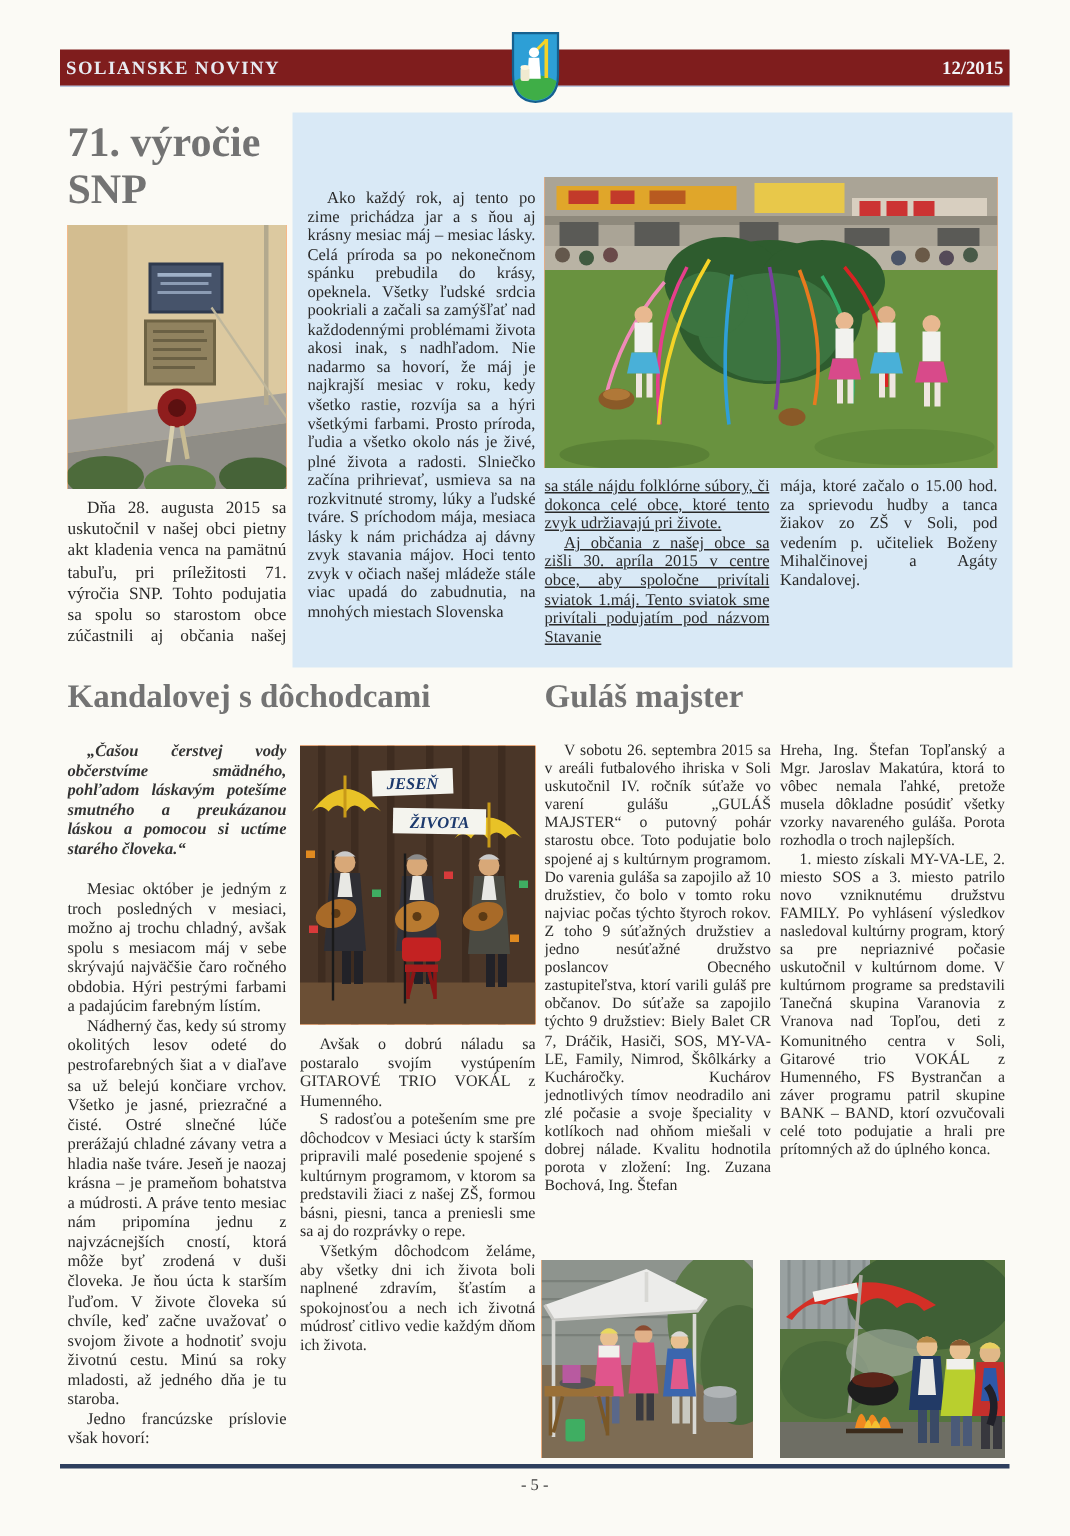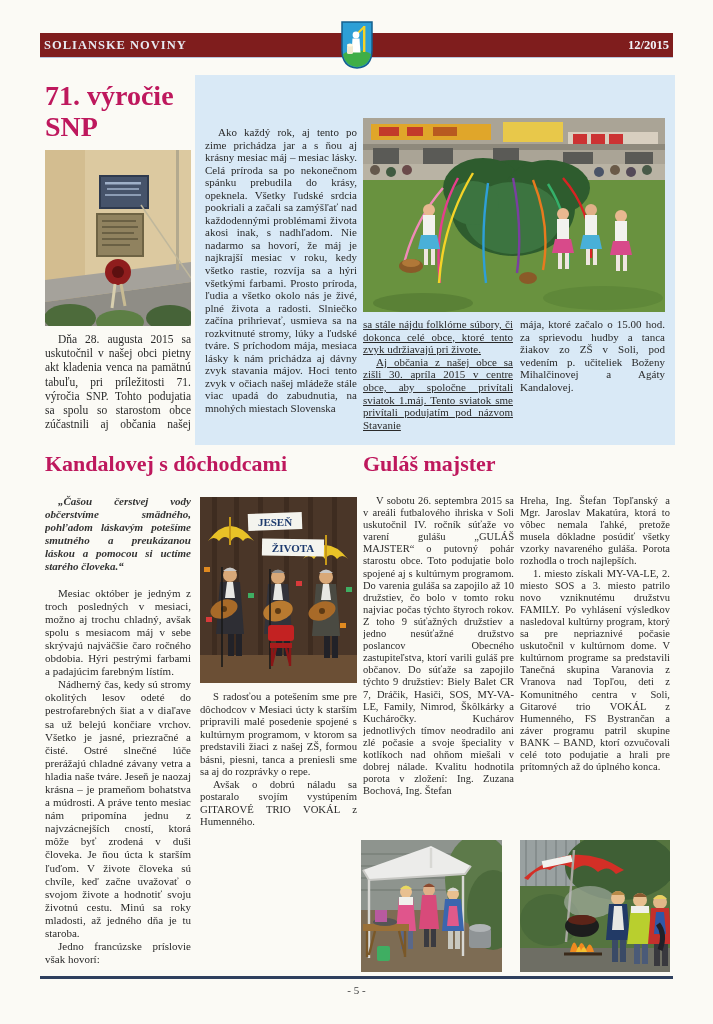--- a/index.html
+++ b/index.html
@@ -21,38 +21,38 @@
     padding:0 4px;
     box-shadow:0 1px 0 #b9c6dd;
   }
   .masthead-title {
     color:#e7eaf1; font-weight:bold; font-size:12.5px; letter-spacing:1px;
   }
   .masthead-issue { color:#f2f4f8; font-weight:bold; font-size:12.5px; }
   .crest { left:339px; top:20px; width:36px; height:50px; }
 
   
-  .headline { color:#be185d; font-weight:bold; line-height:1.12; }
+  .headline { color:#737373; font-weight:bold; line-height:1.12; }
   .h-big { font-size:28px; }
   .h-mid { font-size:22px; }
 
   
   .col {
     text-align:justify;
     font-size:11px; line-height:12.8px;
     overflow:hidden;
   }
   .col p { text-indent:13px; }
   .quote { font-weight:bold; font-style:italic; color:#333; }
   .gap { height:13px; }
 
   
   .maj-panel { left:195px; top:75px; width:480px; height:370px; background:#d9e9f6; }
 
-  .photo { overflow:hidden; background:#f97316; }
+  .photo { overflow:hidden; background:#f97316;font-style:italic; }
   .photo svg { display:block; width:100%; height:100%; }
 
   .footer-rule { left:40px; top:976px; width:633px; height:3px; background:#2e3f5e; }
   .page-num { left:0; top:984px; width:713px; text-align:center; font-size:11px; color:#3c3c3c; }
 </style>
 </head>
 <body>
 
 <header class="abs masthead-bar">
   <span class="masthead-title">SOLIANSKE NOVINY</span>
@@ -284,22 +284,23 @@
     </g>
     <g>
       <rect x="68" y="128" width="26" height="16" rx="3" fill="#c32222"></rect>
       <rect x="70" y="146" width="22" height="5" fill="#a81c1c"></rect>
       <path d="M72,151 v18 M90,151 v18 M76,151 l-4,16 M86,151 l4,16" stroke="#8a1616" stroke-width="2.4"></path>
     </g>
   </svg>
 </div>
 
 <div class="abs col" style="left:200px; top:690px; width:157px; height:285px; font-size:10.7px; line-height:12.55px;">
+  <p>Avšak o dobrú náladu sa postaralo svojím vystúpením GITAROVÉ TRIO VOKÁL z Humenného.</p>
   <p>S radosťou a potešením sme pre dôchodcov v Mesiaci úcty k starším pripravili malé posedenie spojené s kultúrnym programom, v ktorom sa predstavili žiaci z našej ZŠ, formou básni, piesni, tanca a preniesli sme sa aj do rozprávky o repe.</p>
-  <p>Avšak o dobrú náladu sa postaralo svojím vystúpením GITAROVÉ TRIO VOKÁL z Humenného.</p>
+  <p>Všetkým dôchodcom želáme, aby všetky dni ich života boli naplnené zdravím, šťastím a spokojnosťou a nech ich životná múdrosť citlivo vedie každým dňom ich života.</p>
 </div>
 
 <h2 class="abs headline h-mid" style="left:363px; top:452px;">Guláš majster</h2>
 
 <div class="abs col" style="left:363px; top:495px; width:151px; height:340px; font-size:10.5px; line-height:12.1px;">
   <p>V sobotu 26. septembra 2015 sa v areáli futbalového ihriska v Soli uskutočnil IV. ročník súťaže vo varení gulášu „GULÁŠ MAJSTER“ o putovný pohár starostu obce. Toto podujatie bolo spojené aj s kultúrnym programom. Do varenia guláša sa zapojilo až 10 družstiev, čo bolo v tomto roku najviac počas týchto štyroch rokov. Z toho 9 súťažných družstiev a jedno nesúťažné družstvo poslancov Obecného zastupiteľstva, ktorí varili guláš pre občanov. Do súťaže sa zapojilo týchto 9 družstiev: Biely Balet CR 7, Dráčik, Hasiči, SOS, MY-VA-LE, Family, Nimrod, Škôlkárky a Kucháročky. Kuchárov jednotlivých tímov neodradilo ani zlé počasie a svoje špeciality v kotlíkoch nad ohňom miešali v dobrej nálade. Kvalitu hodnotila porota v zložení: Ing. Zuzana Bochová, Ing. Štefan</p>
 </div>
 
 <div class="abs col" style="left:520px; top:495px; width:150px; height:340px; font-size:10.5px; line-height:12.1px;">
   <p style="text-indent:0;">Hreha, Ing. Štefan Topľanský a Mgr. Jaroslav Makatúra, ktorá to vôbec nemala ľahké, pretože musela dôkladne posúdiť všetky vzorky navareného guláša. Porota rozhodla o troch najlepších.</p>

